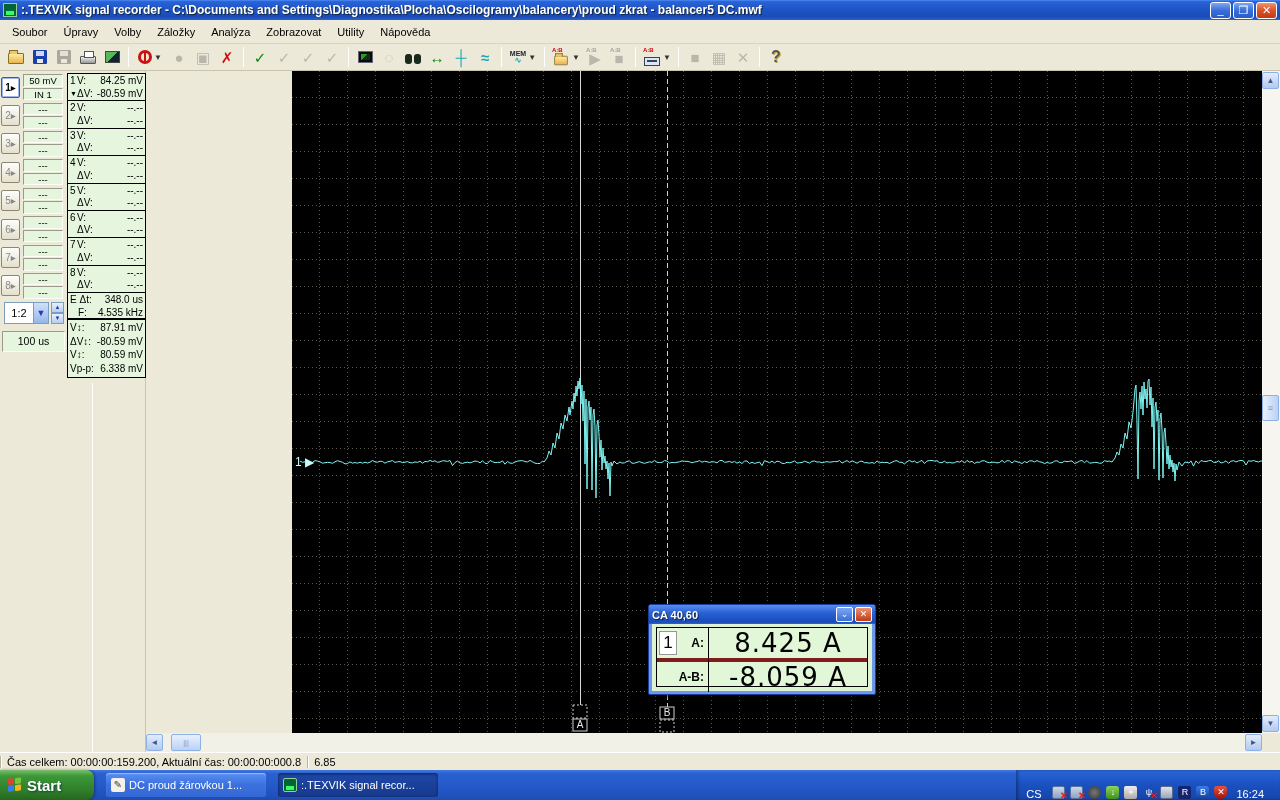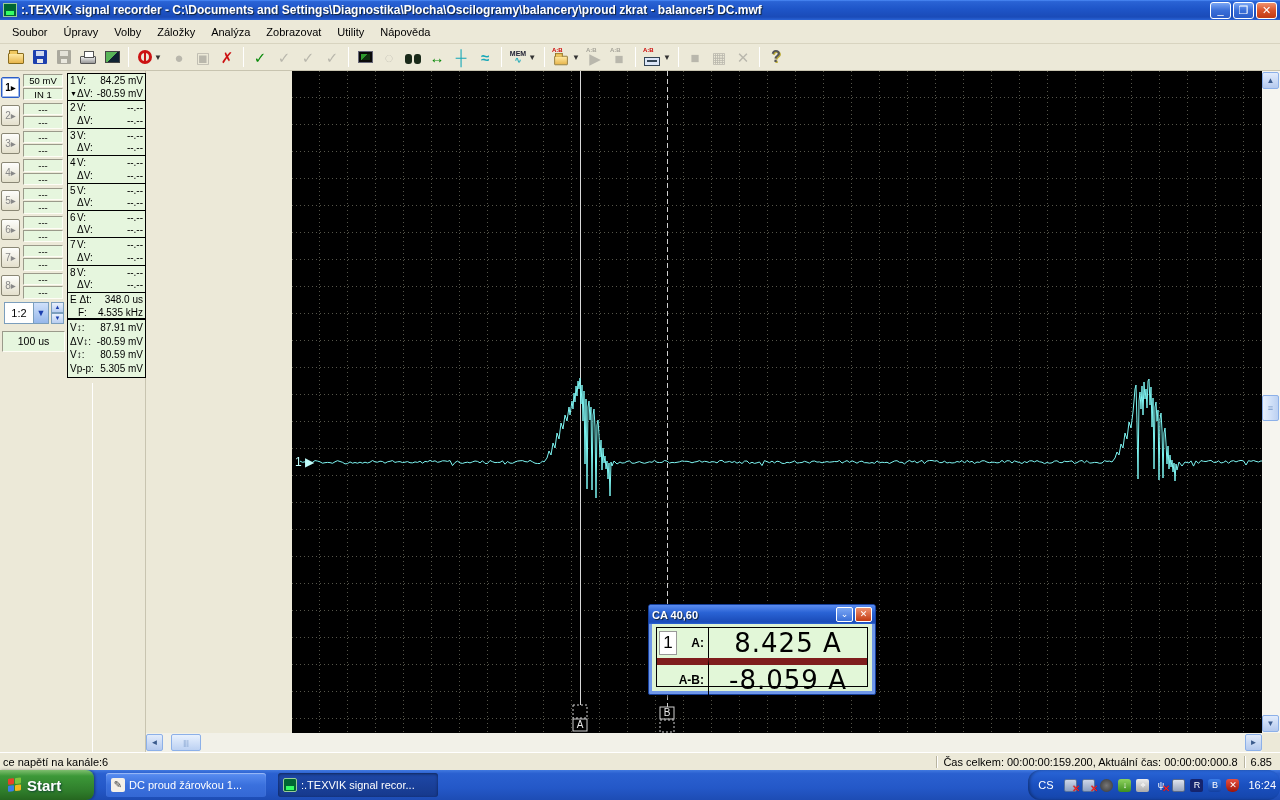--- a/index.html
+++ b/index.html
@@ -119,21 +119,21 @@
   .meter-btn { width:17px; height:15px; border-radius:2px; border:1px solid #fff; color:#fff; text-align:center; font-size:9px; line-height:13px; margin-left:2px; }
   .meter-btn.chev { background:linear-gradient(#7ba7f5,#3a6fd8); }
   .meter-btn.close { background:linear-gradient(#f0926f,#c23a12); font-weight:bold; }
   .meter-body { position:absolute; left:3px; right:3px; top:19px; bottom:3px; background:#ddf2d2; padding:3px 4px 4px; }
   .meter-table { height:100%; border:1px solid #000; display:grid; grid-template-columns:52px 1fr; background:#e2f7d8; }
   .meter-cell { display:flex; align-items:center; }
   .meter-cell.lab { padding-left:2px; border-right:1px solid #000; font-weight:bold; font-size:12px; }
   .meter-cell.lab .onebox { width:18px; height:24px; background:#fff; border:1px solid #999; font-size:17px; font-weight:normal; text-align:center; line-height:22px; margin-right:3px; }
   .meter-cell.lab .ablab { margin-left:auto; margin-right:4px; }
   .meter-cell.val { justify-content:center; font-family:"DejaVu Sans",sans-serif; font-size:26px; letter-spacing:1px; color:#000; }
-  .meter-row2 { border-top:7px solid #7f1d1d; }
+  .meter-row2 { border-top:4px solid #7f1d1d; }
 
   
   .statusbar { position:absolute; left:0; top:752px; width:1280px; height:18px; background:#ece9d8; border-top:1px solid #fff; display:flex; align-items:center; font-size:11px; }
   .status-left { flex:1; padding-left:3px; white-space:nowrap; overflow:hidden; }
   .status-time { border-left:1px solid #b8b4a0; box-shadow:1px 0 0 #fff inset; padding:0 6px; white-space:nowrap; }
   .status-extra { border-left:1px solid #b8b4a0; box-shadow:1px 0 0 #fff inset; padding:0 8px 0 6px; white-space:nowrap; }
 
   
   .taskbar { position:absolute; left:0; top:770px; width:1280px; height:30px;
     background:linear-gradient(180deg,#4179e0 0%,#2a60d0 12%,#2458c8 60%,#1d4cb4 100%); display:flex; align-items:stretch; }
@@ -144,22 +144,22 @@
   .start-btn .flag i:nth-child(1){background:#e8402a;} .start-btn .flag i:nth-child(2){background:#7cc43c;}
   .start-btn .flag i:nth-child(3){background:#3a7de8;} .start-btn .flag i:nth-child(4){background:#f2b71e;}
   .start-btn .start-text { color:#fff; font-size:15px; font-weight:bold; text-shadow:1px 1px 2px #143; }
   .task-btn { width:160px; margin:3px 0 3px 12px; border-radius:3px; display:flex; align-items:center; gap:4px; padding:0 5px; color:#fff; font-size:11px;
     background:linear-gradient(180deg,#5a8ef2,#3a70dd 50%,#3468d5); box-shadow:0 1px 1px rgba(255,255,255,.4) inset; white-space:nowrap; overflow:hidden; }
   .task-btn.active { background:linear-gradient(180deg,#1e48a8,#16398c); box-shadow:0 1px 3px rgba(0,0,0,.5) inset; }
   .task-ic { width:14px; height:14px; flex:none; border-radius:2px; }
   .task-ic.paint { background:#f5f0e8; color:#444; font-size:10px; text-align:center; line-height:13px; }
   .task-ic.scope { background:#063; border:1px solid #9c9; position:relative; }
   .task-ic.scope::before { content:""; position:absolute; left:2px; top:7px; width:8px; height:4px; background:#3f6; }
-  .tray { margin-left:auto; display:flex; align-items:center; padding:0 4px 0 10px;
-    background:linear-gradient(180deg,#2a66d8 0%,#1a50c0 50%,#1545aa 100%); box-shadow:2px 0 3px rgba(0,0,0,.3) inset;border-radius:12px; }
+  .tray { margin-left:auto; display:flex; align-items:flex-end; padding:0 16px 0 10px;
+    background:linear-gradient(180deg,#2a66d8 0%,#1a50c0 50%,#1545aa 100%); box-shadow:2px 0 3px rgba(0,0,0,.3) inset; }
   .tray .lang { color:#fff; margin-right:10px; font-size:11px; }
   .tray-icons { display:flex; gap:3px; align-items:center; margin-right:8px; }
   .tray-ic { width:15px; height:15px; position:relative; font-size:10px; text-align:center; line-height:15px; color:#fff; }
   .tray-ic .base { position:absolute; inset:1px; border-radius:2px; }
   .tray-ic .xmark { position:absolute; right:-2px; bottom:-1px; color:#f22; font-weight:bold; font-size:10px; text-shadow:0 0 1px #800; line-height:10px; }
   .tray-clock { color:#fff; font-size:11px; }
 
   
   .plot-area-wrap { position:absolute; left:146px; top:0; width:1116px; height:662px; }
 </style>
@@ -487,21 +487,21 @@
           <div class="meas-line">
             <span class="mlab">ΔV↕:</span>
             <span class="mval">-80.59 mV</span>
           </div>
           <div class="meas-line">
             <span class="mlab">V↕:</span>
             <span class="mval">80.59 mV</span>
           </div>
           <div class="meas-line">
             <span class="mlab">Vp-p:</span>
-            <span class="mval">5.305 mV</span>
+            <span class="mval">6.338 mV</span>
           </div>
         </div>
       </div>
   </div>
 
   <div class="plot-area-wrap">
     <div class="plot">
       <svg id="plot-svg" width="1116" height="662" xmlns="http://www.w3.org/2000/svg">
           <defs>
             <pattern id="gridpat" width="28" height="27" patternUnits="userSpaceOnUse">
@@ -554,21 +554,20 @@
         <div class="meter-cell lab meter-row2">
           <span class="ablab">A-B:</span>
         </div>
         <div class="meter-cell val meter-row2">-8.059 A</div>
       </div>
     </div>
   </div>
 </div>
 
 <div class="statusbar">
-  <span class="status-left">ce napětí na kanále:6</span>
   <span class="status-time">Čas celkem: 00:00:00:159.200, Aktuální čas: 00:00:00:000.8</span>
   <span class="status-extra">6.85</span>
 </div>
 
 <div class="taskbar">
   <div class="start-btn">
     <span class="flag">
         <i></i>
         <i></i>
         <i></i>

